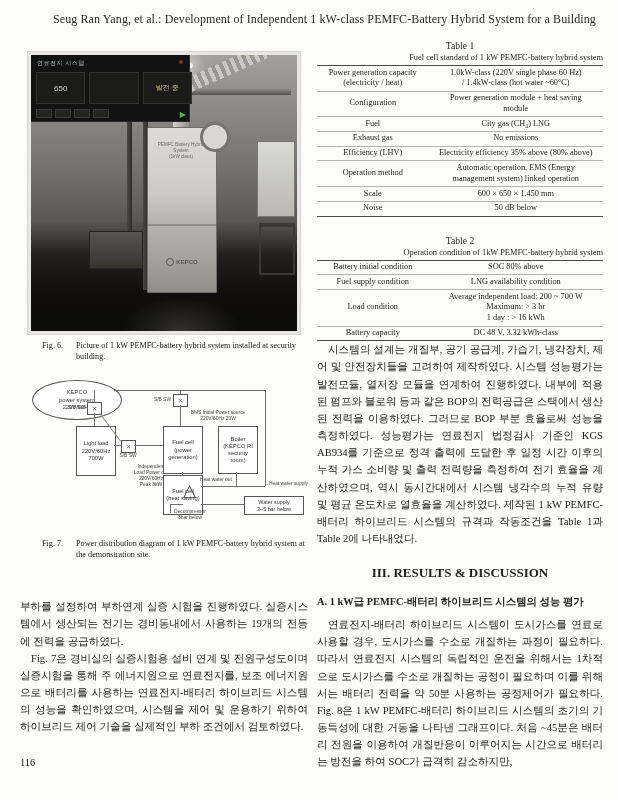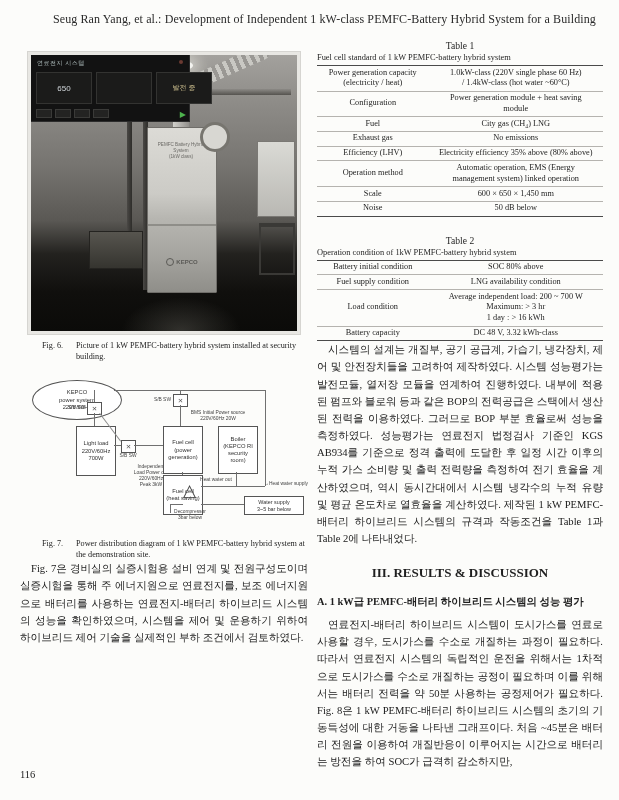--- a/index.html
+++ b/index.html
@@ -1,19 +1,19 @@
 <!DOCTYPE html>
 <html><head>
 <meta charset="utf-8">
 <style>
   html,body{margin:0;padding:0;background:#e9e9e7;}
   .page{position:relative;width:619px;height:800px;margin:0 auto;background:#fcfcfa;overflow:hidden;
         font-family:"Liberation Serif",serif;color:#1f1f1f;}
   .running-head{position:absolute;left:33px;top:12px;width:556px;font-size:12px;color:#2a2a2a;letter-spacing:.1px;margin-left:20px;}
-  .page-number{position:absolute;left:20px;bottom:20px;font-size:10.5px;color:#222;}
+  .page-number{position:absolute;left:20px;bottom:32px;font-size:10.5px;color:#222;}
 
   .col{position:absolute;top:40px;}
   .col-left{left:20px;width:288px;top:52px;}
   .col-right{left:317px;width:286px;top:40px;}
 
   
   .caption{display:flex;gap:8px;padding-left:22px;margin-top:6px;font-size:8.2px;line-height:1.35;color:#222;}
   .cap-label{flex:0 0 26px;}
   .cap-text{flex:1;}
 
@@ -37,21 +37,21 @@
             font-family:"Liberation Sans",sans-serif;font-size:6px;font-weight:bold;color:#5b5a56;}
   .logo-dot{display:inline-block;width:6px;height:6px;border-radius:50%;border:1.5px solid #5b5a56;}
   .ph-boiler-unit{position:absolute;left:226px;top:86px;width:36px;height:74px;background:linear-gradient(180deg,#dadad5,#b9b8b3);border:1px solid #7a7874;}
   .ph-stand{position:absolute;left:228px;top:168px;width:32px;height:46px;border:2px solid #3a3936;border-top:4px solid #3a3936;background:transparent;}
   .ph-battery{position:absolute;left:58px;top:176px;width:52px;height:36px;background:linear-gradient(180deg,#57554f,#35342f);border:1px solid #242320;}
   .ph-floor-glow{position:absolute;left:90px;bottom:0;width:120px;height:34px;background:radial-gradient(ellipse at 50% 100%,rgba(120,118,110,.35),transparent 70%);}
   
   .ph-inset{position:absolute;left:0;top:0;width:158px;height:66px;background:#121212;border-right:1px solid #2c2c2c;border-bottom:1px solid #2c2c2c;font-family:"Liberation Sans",sans-serif;}
   .inset-title{position:absolute;left:6px;top:4px;font-size:6px;color:#aebcbc;letter-spacing:.5px;}
   .inset-dot{position:absolute;right:6px;top:5px;width:4px;height:4px;border-radius:50%;background:#6b3a32;}
-  .inset-row{position:absolute;left:5px;top:17px;width:176px;display:flex;gap:4px;border-radius:14px;}
+  .inset-row{position:absolute;left:5px;top:17px;width:156px;display:flex;gap:4px;border-radius:14px;}
   .inset-cell{flex:1;height:30px;background:#1b1b1a;border:1px solid #333331;display:flex;align-items:center;justify-content:center;}
   .inset-val{font-size:8px;color:#cfd4d8;}
   .inset-status{font-size:7px;color:#cbbd8d;}
   .inset-btns{position:absolute;left:5px;bottom:3px;display:flex;gap:3px;}
   .inset-btns i{width:14px;height:7px;background:#232322;border:1px solid #3a3a38;}
   .inset-play{position:absolute;right:3px;bottom:2px;font-size:8px;color:#4db24d;}
 
   
   .diagram{position:relative;width:290px;height:154px;margin-top:16px;font-family:"Liberation Sans",sans-serif;color:#333;}
   .dbox{position:absolute;border:1px solid #555;background:#fff;display:flex;align-items:center;justify-content:center;
@@ -60,21 +60,21 @@
   .hl{position:absolute;height:1px;background:#707070;}
   .vl{position:absolute;width:1px;background:#707070;}
   .diag{position:absolute;height:1px;background:#8a8a8a;transform-origin:0 0;}
   .sw{position:absolute;width:13px;height:11px;border:1px solid #555;background:#fff;display:flex;align-items:center;justify-content:center;}
   .sw::after{content:"\2715";font-size:6.5px;color:#555;}
   .dlab{position:absolute;font-size:4.9px;line-height:1.22;color:#444;text-align:center;white-space:pre-line;}
   .tri{position:absolute;font-size:17px;line-height:1;color:#444;}
 
   
   .tbl-title{text-align:center;font-size:9.6px;margin-bottom:2px;}
-  .tbl-caption{text-align:left;font-size:8.4px;margin-bottom:3px;}
+  .tbl-caption{text-align:right;font-size:8.4px;margin-bottom:3px;}
   table.paper{width:100%;border-collapse:collapse;border-top:1.4px solid #4a4a4a;border-bottom:1.4px solid #4a4a4a;}
   table.paper td{font-size:8.3px;line-height:1.3;text-align:center;vertical-align:middle;padding:1.5px 2px;white-space:pre-line;color:#1d1d1d;}
   table.paper tr + tr td{border-top:.8px solid #b5b3af;}
   td.kcell{width:39%;}
 
   
   .body-text{font-size:10.6px;line-height:1.62;text-align:justify;margin:0;color:#1a1a1a;word-break:break-word;}
   .indent{text-indent:11px;}
   .sec-head{font-size:10.4px;font-weight:bold;margin:0 0 7px 0;}
   .center-head{text-align:center;font-size:13px;font-weight:bold;margin:18px 0 14px 0;} .mt18{margin-top:18px;} .mt26{margin-top:26px;} .mt38{margin-top:38px;}
@@ -194,20 +194,21 @@
       <i class="hl" style="left:181px;top:126px;width:43px;"></i>
       <i class="hl" style="left:150px;top:126px;width:13px;"></i>
       <i class="vl" style="left:150px;top:126px;height:9px;"></i>
     </div>
 
     <div class="caption">
       <span class="cap-label">Fig. 7.</span>
       <span class="cap-text">Power distribution diagram of 1 kW PEMFC-battery hybrid system at the demonstration site.</span>
     </div>
 
+    <p class="body-text mt38">부하를 설정하여 부하연계 실증 시험을 진행하였다. 실증시스템에서 생산되는 전기는 경비동내에서 사용하는 19개의 전등에 전력을 공급하였다.</p>
     <p class="body-text indent">Fig. 7은 경비실의 실증시험용 설비 연계 및 전원구성도이며 실증시험을 통해 주 에너지원으로 연료전지를, 보조 에너지원으로 배터리를 사용하는 연료전지-배터리 하이브리드 시스템의 성능을 확인하였으며, 시스템을 제어 및 운용하기 위하여 하이브리드 제어 기술을 실제적인 부하 조건에서 검토하였다.</p>
   </div>
 
   <div class="col col-right">
 
     <div>
       <div class="tbl-title">Table 1</div>
       <div class="tbl-caption">Fuel cell standard of 1 kW PEMFC-battery hybrid system</div>
       <table class="paper">
         <tbody>

